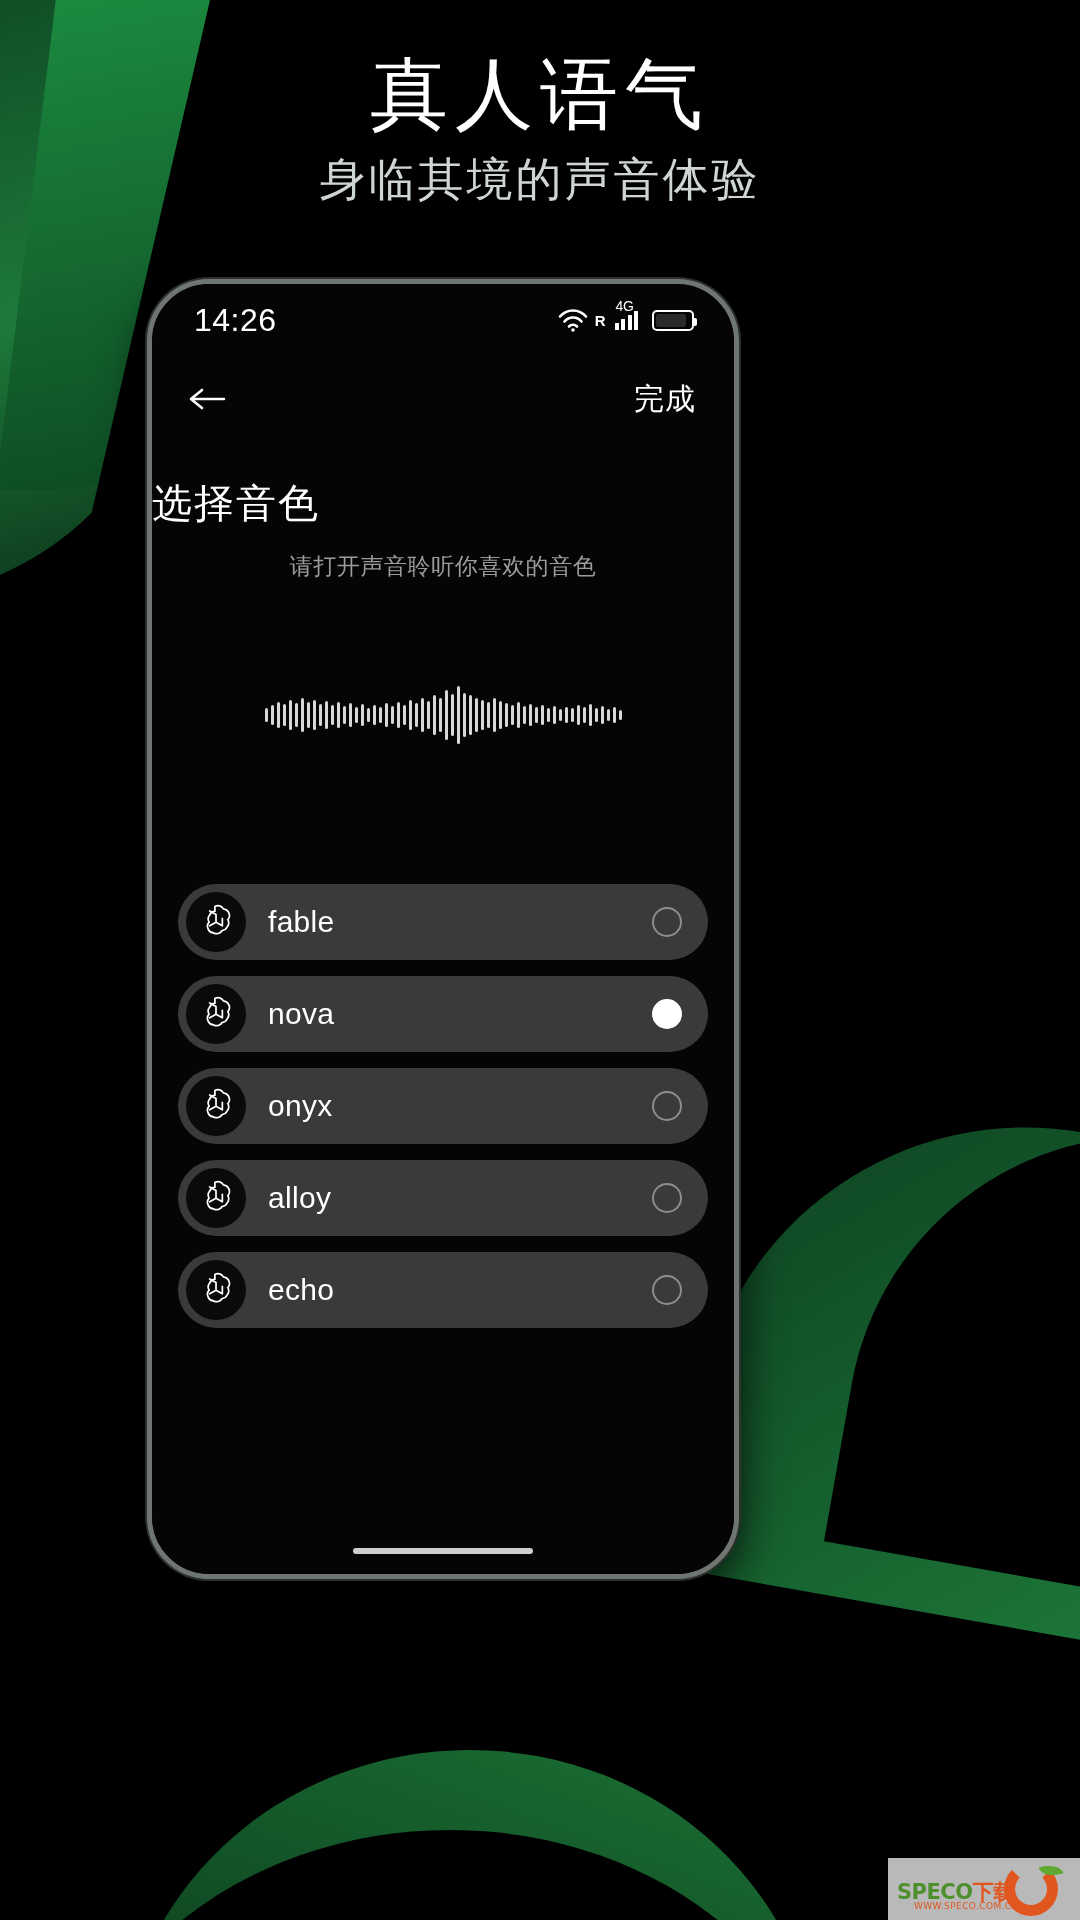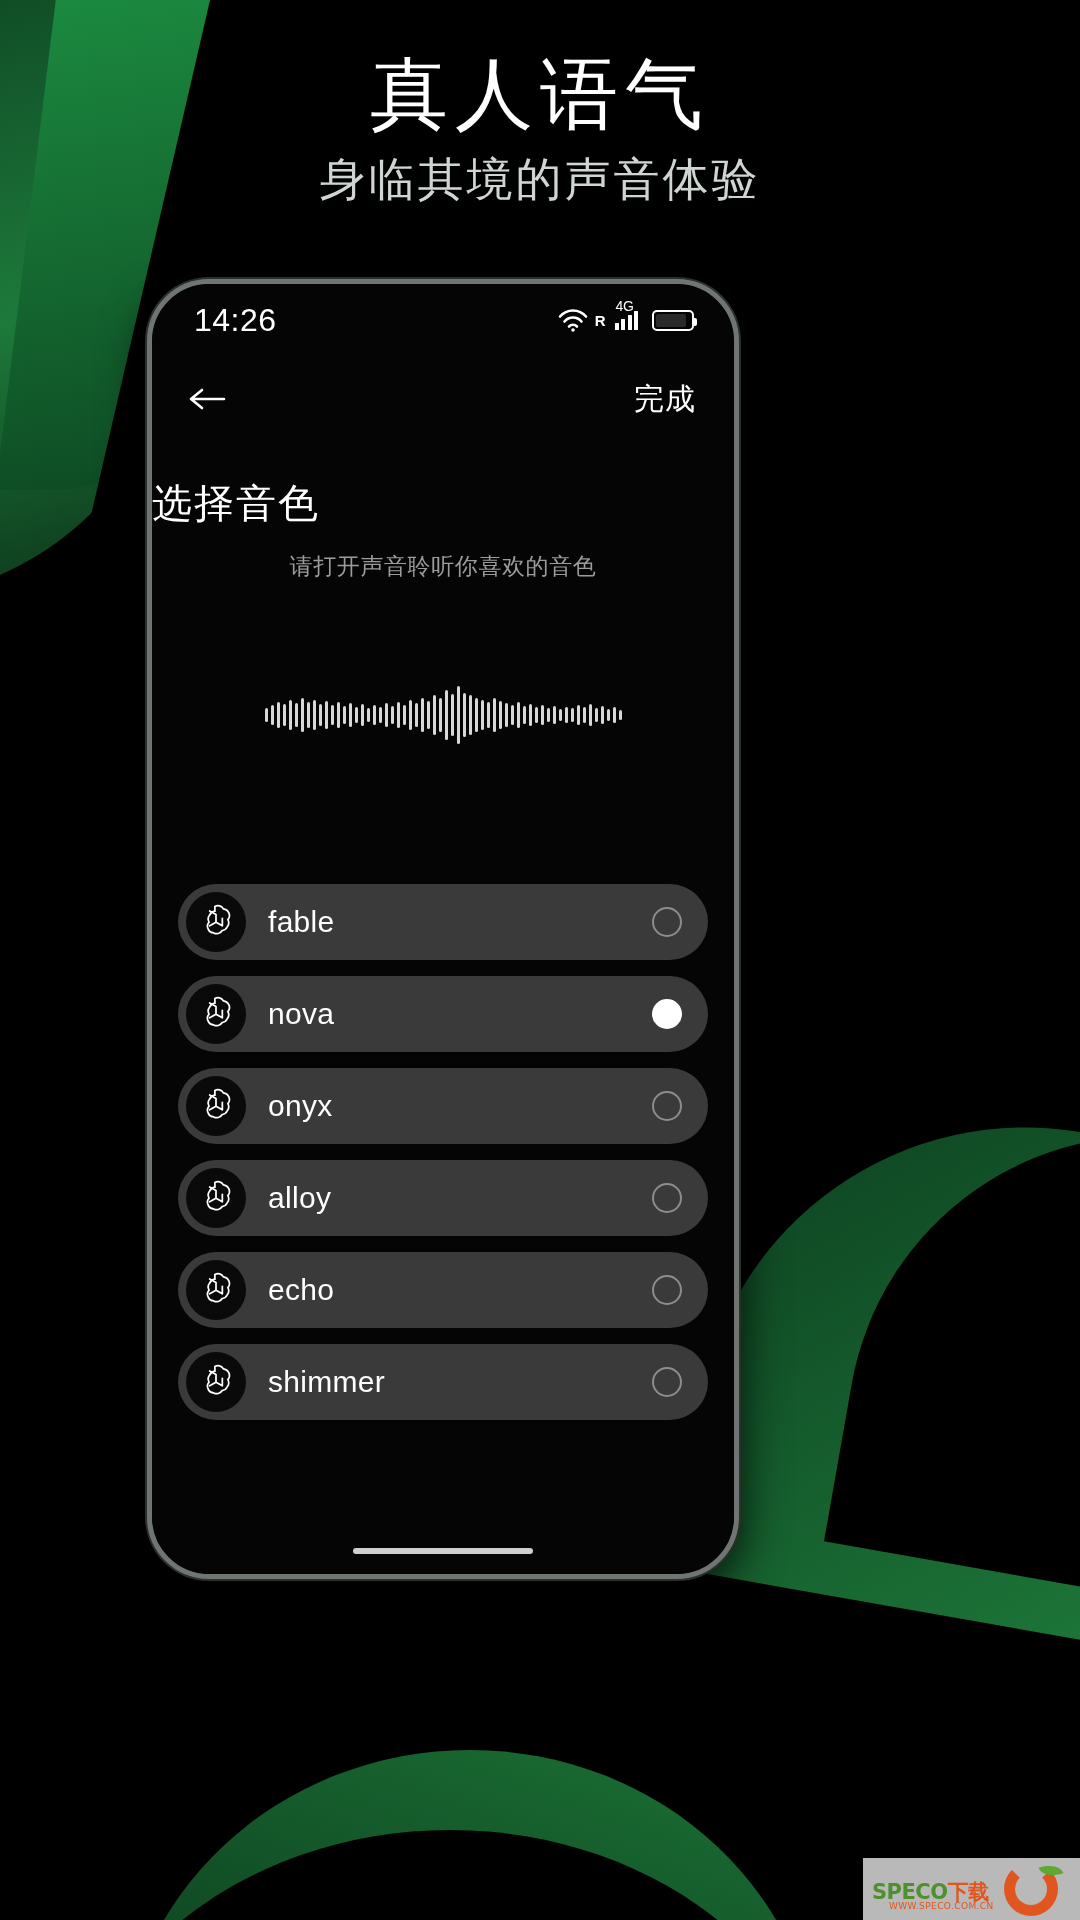--- a/index.html
+++ b/index.html
@@ -247,21 +247,21 @@
     left:50%; transform:translateX(-50%);
     bottom:20px;
     width:180px; height:6px;
     background:#cfcfcf; border-radius:4px;
   }
 
   
   .watermark {
     position:absolute;
     right:0; bottom:0;
-    width:217px; height:62px;
+    width:192px; height:62px;
     background:#b9b9b9;
     z-index:30;
     overflow:hidden;
   }
   .wm-circle {
     position:absolute; right:22px; top:4px;
     width:54px; height:54px;
     border:11px solid #e1561f;
     border-radius:50%;
     border-top-color:transparent;
@@ -456,30 +456,20 @@
         <div class="voice-row">
           <span class="voice-logo">
             <svg width="38" height="38" viewBox="0 0 24 24">
               <path d="M11.3 2.2a4 4 0 0 1 5.4 1.5 4 4 0 0 1 3.3 2.3 4 4 0 0 1-.5 4.5 4 4 0 0 1-.4 4.5 4 4 0 0 1-3.2 2.4 4 4 0 0 1-5.4 1.5 4 4 0 0 1-3.4-2.3 4 4 0 0 1 .5-4.5 4 4 0 0 1 .4-4.5 4 4 0 0 1 3.3-2.4z" fill="none" stroke="#fff" stroke-width="1.1"></path>
               <path d="M12 7.3v4.8l4 2.3M12 12.1l-4 2.3M12 12.1V7.3l-4-2.3M16 14.4v-4.7" fill="none" stroke="#fff" stroke-width="1.1" stroke-linecap="round" stroke-linejoin="round"></path>
             </svg>
           </span>
           <span class="voice-name">echo</span>
           <span class="radio"></span>
         </div>
-        <div class="voice-row">
-          <span class="voice-logo">
-            <svg width="38" height="38" viewBox="0 0 24 24">
-              <path d="M11.3 2.2a4 4 0 0 1 5.4 1.5 4 4 0 0 1 3.3 2.3 4 4 0 0 1-.5 4.5 4 4 0 0 1-.4 4.5 4 4 0 0 1-3.2 2.4 4 4 0 0 1-5.4 1.5 4 4 0 0 1-3.4-2.3 4 4 0 0 1 .5-4.5 4 4 0 0 1 .4-4.5 4 4 0 0 1 3.3-2.4z" fill="none" stroke="#fff" stroke-width="1.1"></path>
-              <path d="M12 7.3v4.8l4 2.3M12 12.1l-4 2.3M12 12.1V7.3l-4-2.3M16 14.4v-4.7" fill="none" stroke="#fff" stroke-width="1.1" stroke-linecap="round" stroke-linejoin="round"></path>
-            </svg>
-          </span>
-          <span class="voice-name">shimmer</span>
-          <span class="radio"></span>
-        </div>
       </div>
 
     <div class="home-indicator"></div>
   </div>
 </div>
 
 <div class="watermark">
   <span class="wm-circle"></span>
   <span class="wm-leaf"></span>
   <span class="wm-text"><span>SPECO</span><span class="cn">下载</span></span>

